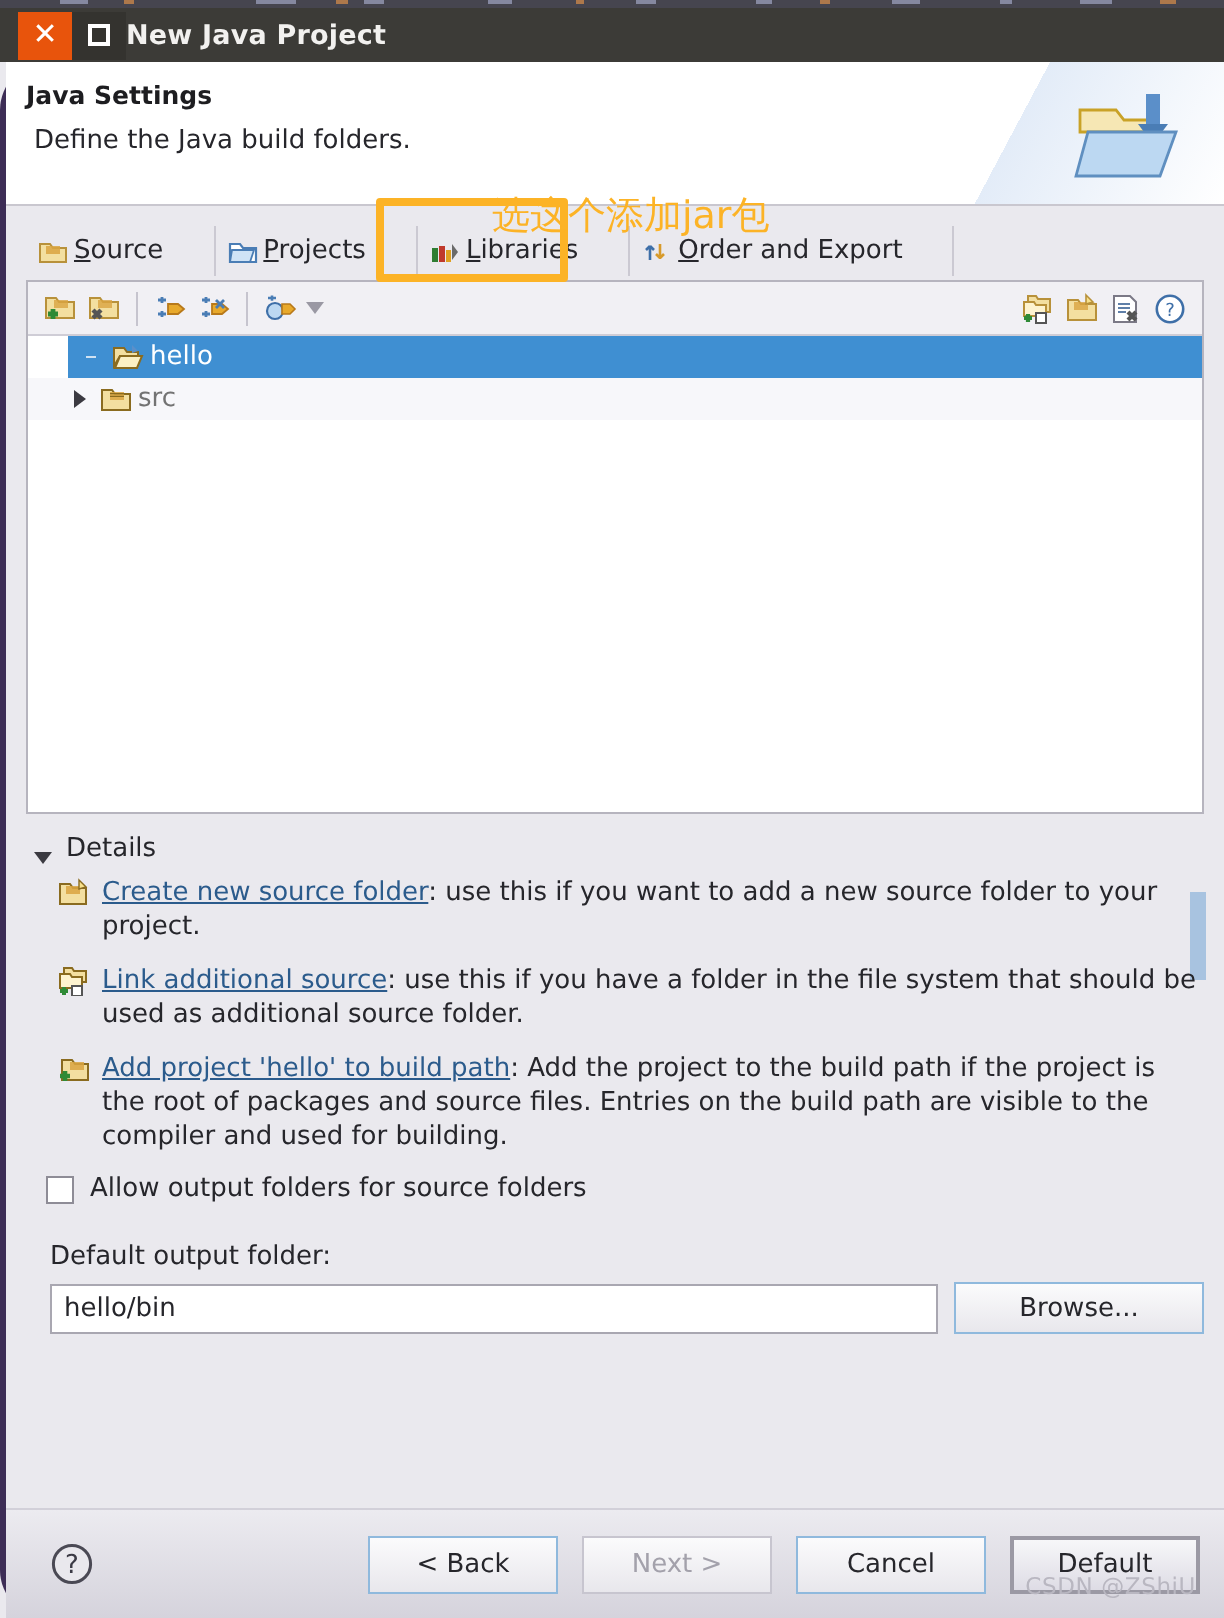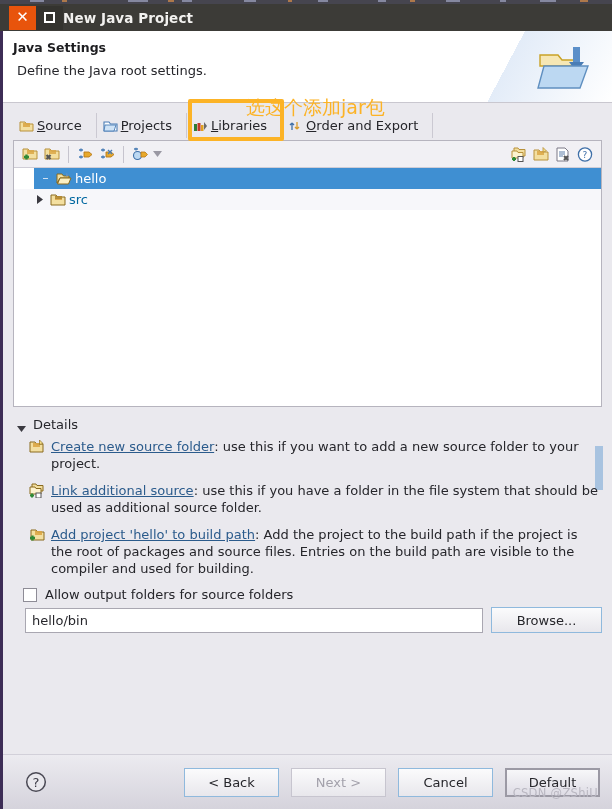--- a/index.html
+++ b/index.html
@@ -48,20 +48,21 @@
   .title-text {
     color: #f2f1ef; font-size: 13.5px; font-weight: bold;
     letter-spacing: .1px;
   }
 
   
   .window-body {
     position: absolute; top: 31px; left: 0; width: 612px; height: 778px;
     background: #eae9ee;
     border-left: 3px solid #3d2d56;
+    border-radius: 24px;
   }
 
   
   .banner {
     position: relative;
     height: 72px;
     background: #ffffff;
     border-bottom: 1px solid #c9c7cf;
     overflow: hidden;
   }
@@ -93,21 +94,21 @@
   
   .tabstrip {
     position: relative;
     margin: 8px 0 0 10px;
     height: 27px;
     display: flex; align-items: flex-end;
   }
   .tab {
     height: 25px;
     display: flex; align-items: center; gap: 3px;
-    padding: 0 14px 0 6px;
+    padding: 0 25px 0 6px;
     font-size: 13px; color: #26262b;
     border-right: 1px solid #cbc9d2;
     cursor: default;
     position: relative;
   }
   .tab.active {
     background: #eae9ee;
   }
   .tab u { text-underline-offset: 1px; }
   .tab-ico { width: 15px; height: 14px; flex: 0 0 auto; }
@@ -141,21 +142,21 @@
   .tb-ico { width: 22px; height: 21px; display:flex; align-items:center; justify-content:center; }
   .tb-sep { width: 1px; height: 17px; background: #c6c4ce; margin: 0 5px; }
   .tb-arrow {
     width: 13px; height: 20px; display:flex; align-items:center; justify-content:center;
   }
   .tb-spacer { flex: 1 1 auto; }
 
   .tree-rows { flex: 1 1 auto; background: #ffffff; }
   .tree-row {
     height: 21px; display: flex; align-items: center;
-    font-size: 13px; color: #0369a1; padding-left: 6px; gap: 3px;
+    font-size: 13px; color: #737373; padding-left: 6px; gap: 3px;
   }
   .tree-row.selected { background: #3f8fd2; color: #ffffff; margin-left: 20px; }
   .tree-row.alt { background: #f7f7fa; }
   .twisty { width: 13px; height: 13px; display:flex; align-items:center; justify-content:center; flex:0 0 auto;}
   .row-ico { width: 16px; height: 15px; flex: 0 0 auto; }
 
   
   .details-head {
     margin: 10px 0 0 14px;
     display: flex; align-items: flex-end; gap: 7px;
@@ -213,21 +214,21 @@
   }
   .btn {
     height: 26px; min-width: 78px;
     border: 1px solid #8fb9dd;
     background: linear-gradient(#fbfbfc, #e8e7ec);
     font-size: 13px; color: #26262b;
     display: flex; align-items: center; justify-content: center;
     cursor: default;
     font-family: "DejaVu Sans", "Liberation Sans", sans-serif;
   }
-  .browse-btn { width: 111px; }
+  .browse-btn { width: 125px; }
 
   
   .footer-sep {
     position: absolute; left: 0; right: 0; bottom: 54px;
     height: 1px; background: #d2d0d9;
   }
   .footer {
     position: absolute; left: 0; right: 0; bottom: 0; height: 54px;
     background: linear-gradient(#ecebf0, #d5d3dc);
     display: flex; align-items: center;
@@ -280,21 +281,21 @@
       <span class="box"></span>
     </div>
     <span class="title-text">New Java Project</span>
   </div>
 
   <div class="window-body">
 
     <div class="banner">
       <div class="banner-swoosh"></div>
       <div class="banner-title">Java Settings</div>
-      <div class="banner-sub">Define the Java root settings.</div>
+      <div class="banner-sub">Define the Java build folders.</div>
       <svg class="banner-icon" viewBox="0 0 62 52">
         <path d="M4 14 h18 l4 5 h14 v6 H4 z" fill="#f6e7b4" stroke="#c9a227" stroke-width="1.4"></path>
         <rect x="37" y="6" width="7" height="17" fill="#5b8fc9"></rect>
         <path d="M33 21 l7.5 10 L48 21 z" fill="#4a7db5"></path>
         <path d="M2 25 h44 l-8 22 H-4 z" transform="translate(6,0)" fill="#bcd8f2" stroke="#5f8fc0" stroke-width="1.4"></path>
       </svg>
     </div>
 
     <div class="annotation">选这个添加jar包</div>
 
@@ -495,20 +496,21 @@
         </svg>
         <a>Add project 'hello' to build path</a><span>: Add the project to the build path if the project is the root of packages and source files. Entries on the build path are visible to the compiler and used for building.</span>
       </div>
     </div>
 
     <div class="cb-row">
       <span class="checkbox"></span>
       <span>Allow output folders for source folders</span>
     </div>
 
+    <div class="out-label">Default output folder:</div>
     <div class="out-row">
       <div class="out-input">hello/bin</div>
       <div class="btn browse-btn">Browse...</div>
     </div>
 
     <div class="footer-sep"></div>
     <div class="footer">
       <svg class="help-btn" viewBox="0 0 22 22">
         <circle cx="11" cy="11" r="9.3" fill="#e9e8ed" stroke="#4a4954" stroke-width="1.5"></circle>
         <text x="11" y="15.5" font-size="13" text-anchor="middle" fill="#3b3a45" font-family="DejaVu Sans">?</text>

